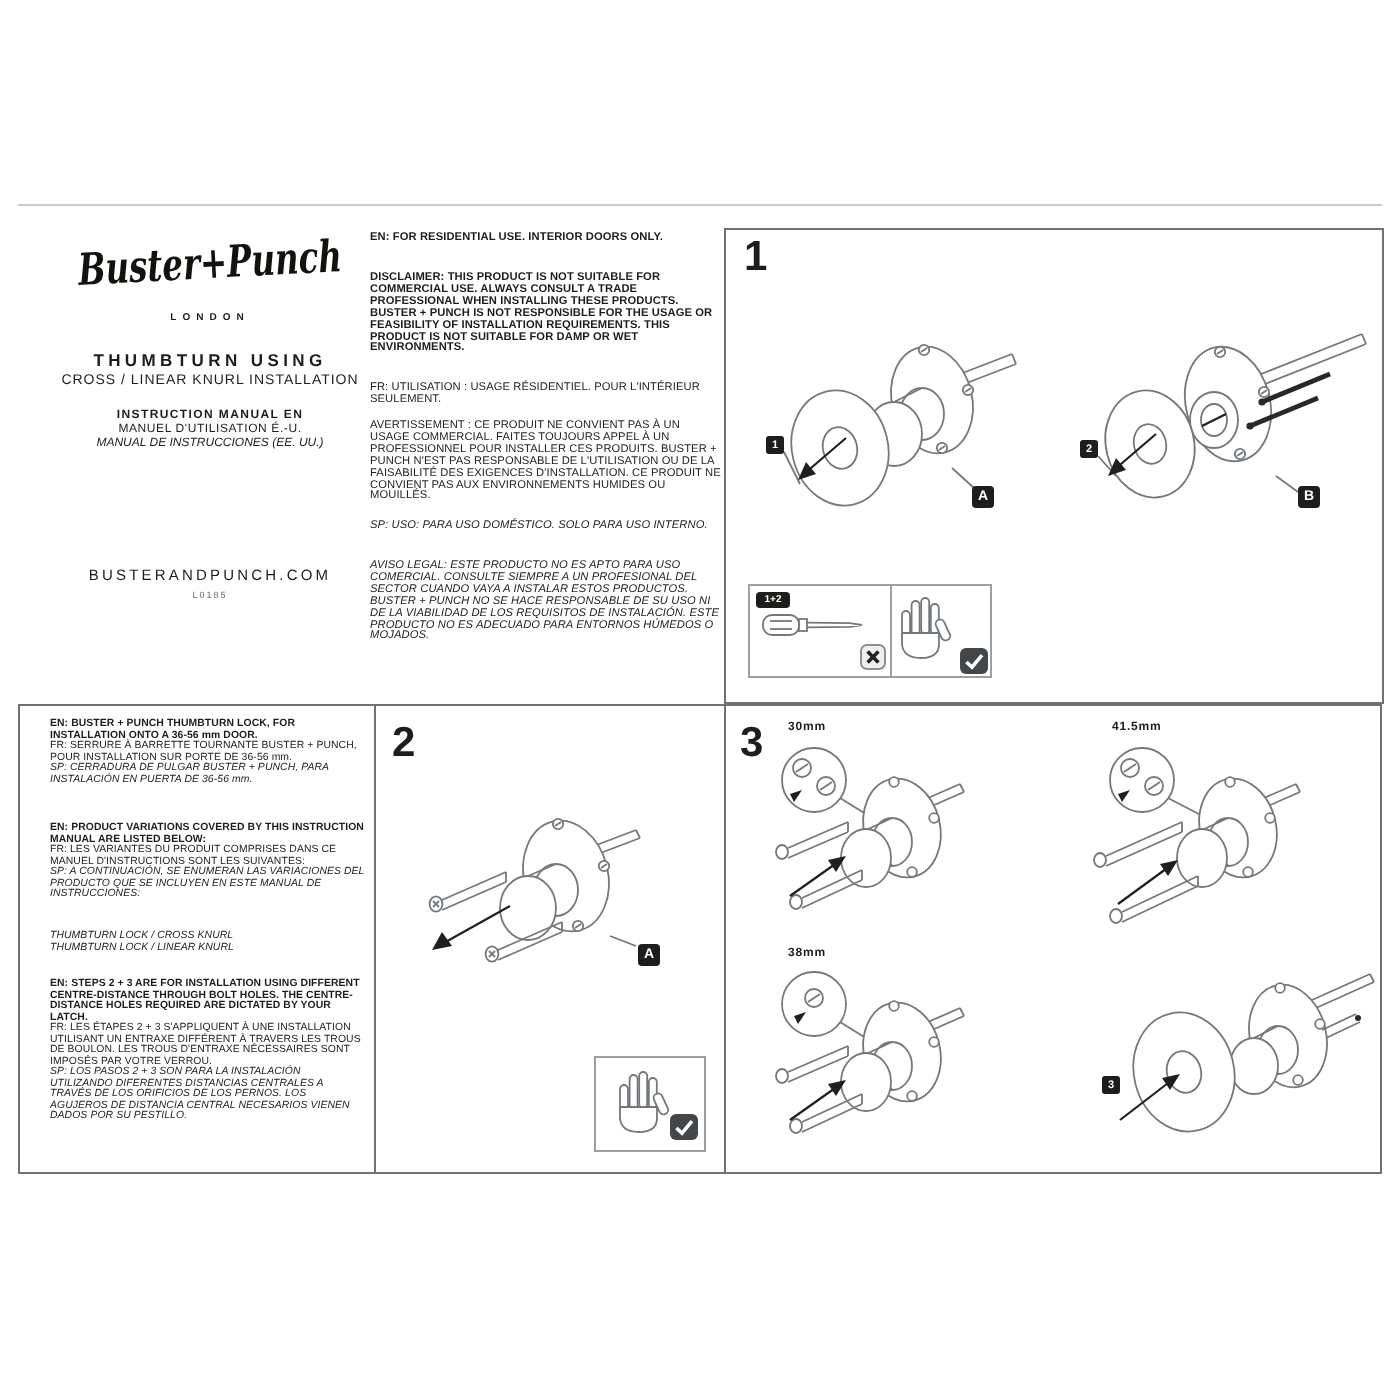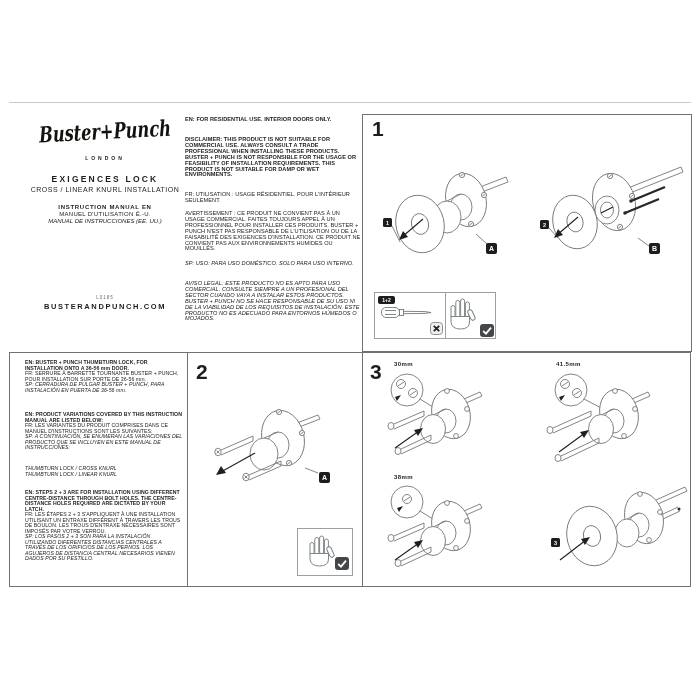--- a/index.html
+++ b/index.html
@@ -13,21 +13,21 @@
   .box{border:1px solid #6e7276;background:#fff;box-sizing:border-box;}
   .vdiv{width:1px;background:#6e7276;}
   
   #mast{left:25px;top:112px;width:160px;text-align:center;}
   .london{font-size:5px;font-weight:bold;letter-spacing:3px;margin-top:1px;}
   .m-title{font-size:8.5px;font-weight:bold;letter-spacing:2.2px;margin-top:13px;}
   .m-sub{font-size:7px;letter-spacing:0.5px;margin-top:2px;}
   .m-man-en{font-size:6px;font-weight:bold;letter-spacing:0.7px;margin-top:11px;}
   .m-man-fr{font-size:6px;letter-spacing:0.3px;margin-top:1px;}
   .m-man-sp{font-size:6px;font-style:italic;margin-top:1px;}
-  .site{left:25px;top:282px;width:160px;text-align:center;font-size:7.5px;font-weight:bold;letter-spacing:1.6px;margin-top:19px;}
+  .site{left:25px;top:282px;width:160px;text-align:center;font-size:7.5px;font-weight:normal;letter-spacing:1.6px;}
   .code{left:25px;top:294px;width:160px;text-align:center;font-size:4.5px;color:#6a6a6a;letter-spacing:1px;}
   
   .nt{font-size:5.6px;line-height:5.9px;letter-spacing:0.05px;width:176px;}
   .inf{font-size:5.2px;line-height:5.5px;letter-spacing:0.05px;width:158px;}
   .b{font-weight:bold;}
   .i{font-style:italic;}
   
   .stepnum{font-size:21px;font-weight:bold;}
   .badge{background:#1d1d1b;color:#fff;font-weight:bold;display:flex;align-items:center;justify-content:center;border-radius:1.5px;}
   .badge.sm{width:9px;height:9px;font-size:5.5px;}
@@ -43,21 +43,21 @@
 </head>
 <body>
 
 <div class="abs rule" style="left:9px;top:102px;width:682px;"></div>
 
 <div class="abs" id="mast">
   <svg width="160" height="38">
     <text x="80" y="27" text-anchor="middle" font-family="DejaVu Serif, serif" font-style="italic" font-weight="bold" font-size="22" fill="#14120f" textLength="132" lengthAdjust="spacingAndGlyphs" transform="rotate(-3 80 20)">Buster+Punch</text>
   </svg>
   <div class="london">LONDON</div>
-  <div class="m-title">EXIGENCES LOCK</div>
+  <div class="m-title">THUMBTURN USING</div>
   <div class="m-sub">CROSS / LINEAR KNURL INSTALLATION</div>
   <div class="m-man-en">INSTRUCTION MANUAL EN</div>
   <div class="m-man-fr">MANUEL D'UTILISATION É.-U.</div>
   <div class="m-man-sp">MANUAL DE INSTRUCCIONES (EE. UU.)</div>
 </div>
 <div class="abs site" style="left: 25px; top: 283px; width: 160px; text-align: center;">BUSTERANDPUNCH.COM</div>
 <div class="abs code" style="left: 25px; top: 295px; width: 160px; text-align: center;">L0185</div>
 
 <div class="abs nt b" style="left:185px;top:117px;">EN: FOR RESIDENTIAL USE. INTERIOR DOORS ONLY.</div>
 <div class="abs nt b" style="left:185px;top:137px;">DISCLAIMER: THIS PRODUCT IS NOT SUITABLE FOR COMMERCIAL USE. ALWAYS CONSULT A TRADE PROFESSIONAL WHEN INSTALLING THESE PRODUCTS. BUSTER + PUNCH IS NOT RESPONSIBLE FOR THE USAGE OR FEASIBILITY OF INSTALLATION REQUIREMENTS. THIS PRODUCT IS NOT SUITABLE FOR DAMP OR WET ENVIRONMENTS.</div>

